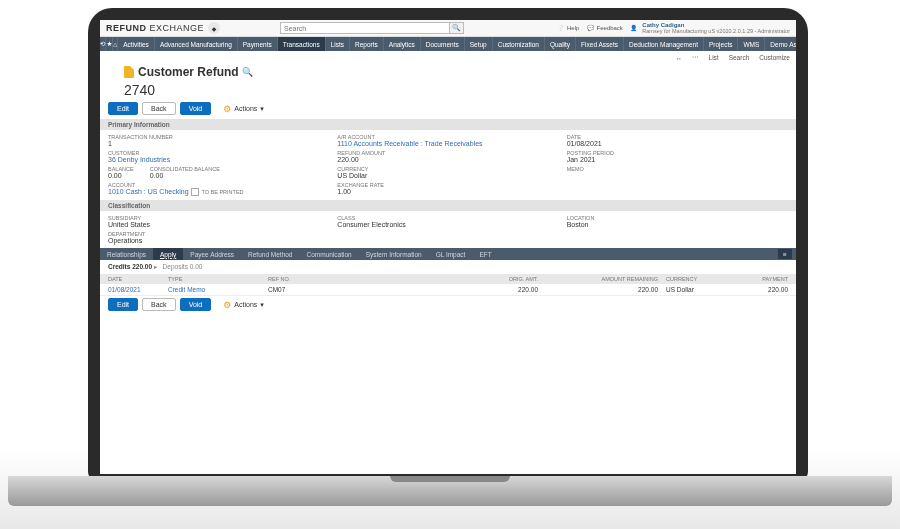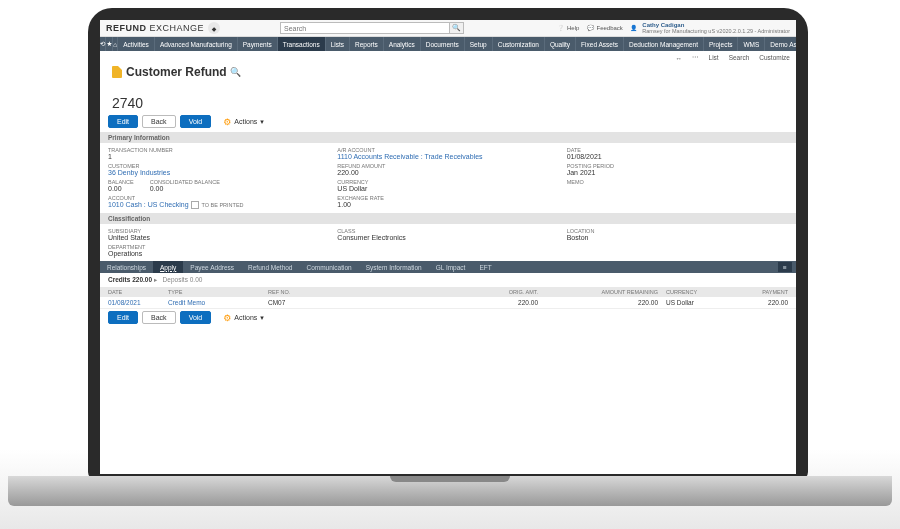--- a/index.html
+++ b/index.html
@@ -20,27 +20,27 @@
 .user-block{display:flex;align-items:center;gap:4px}
 .user-text{line-height:1.1}
 .user-name{color:#2f5e8c;font-weight:bold}
 .user-role{color:#777;font-size:5.5px}
 .nav{display:flex;align-items:center;background:#4a5b6b;height:14px;color:#fff;font-size:6.5px}
 .nav-icon{width:14px;height:14px;display:flex;align-items:center;justify-content:center;border-right:1px solid #5a6b7b;cursor:pointer}
 .nav-item{padding:0 5px;height:14px;display:flex;align-items:center;cursor:pointer;border-right:1px solid #5a6b7b;white-space:nowrap}
 .nav-item.active{background:#2b3b4b}
 .toolbar{display:flex;align-items:center;justify-content:flex-end;height:12px;padding:0 6px;font-size:6.5px;color:#555;gap:10px}
 .toolbar span{cursor:pointer}
-.page-header{padding:2px 12px}
+.page-header{padding:2px 24px}
 .page-title{display:flex;align-items:center;gap:4px}
 .doc-icon{width:10px;height:12px;background:#f0b428;border-radius:1px;position:relative}
 .doc-icon::after{content:"";position:absolute;right:0;top:0;border:2px solid transparent;border-top-color:#fff;border-right-color:#fff}
 .title-text{font-size:12px;font-weight:bold;color:#333}
 .srch{color:#888;font-size:9px;cursor:pointer}
-.rec-num{font-size:14px;color:#333;margin-top:16px}
+.rec-num{font-size:14px;color:#333;margin-top:3px}
 .btn-row{display:flex;align-items:center;gap:4px;padding:2px 8px 4px}
 .btn{padding:2px 8px;font-size:7px;border-radius:2px;cursor:pointer;border:1px solid}
 .btn-primary{background:#0d6ebf;color:#fff;border-color:#0d6ebf}
 .btn-default{background:#fff;color:#333;border-color:#bbb}
 .actions-btn{display:flex;align-items:center;gap:3px;font-size:7px;color:#333;cursor:pointer;margin-left:8px}
 .gear{color:#ff9800;font-size:9px}
 .section-hdr{background:#e3e3e3;padding:2px 8px;font-size:6.5px;color:#666;font-weight:bold}
 .fields{display:flex;padding:4px 8px;gap:8px}
 .col{flex:1;display:flex;flex-direction:column;gap:3px}
 .fld{display:flex;flex-direction:column}

